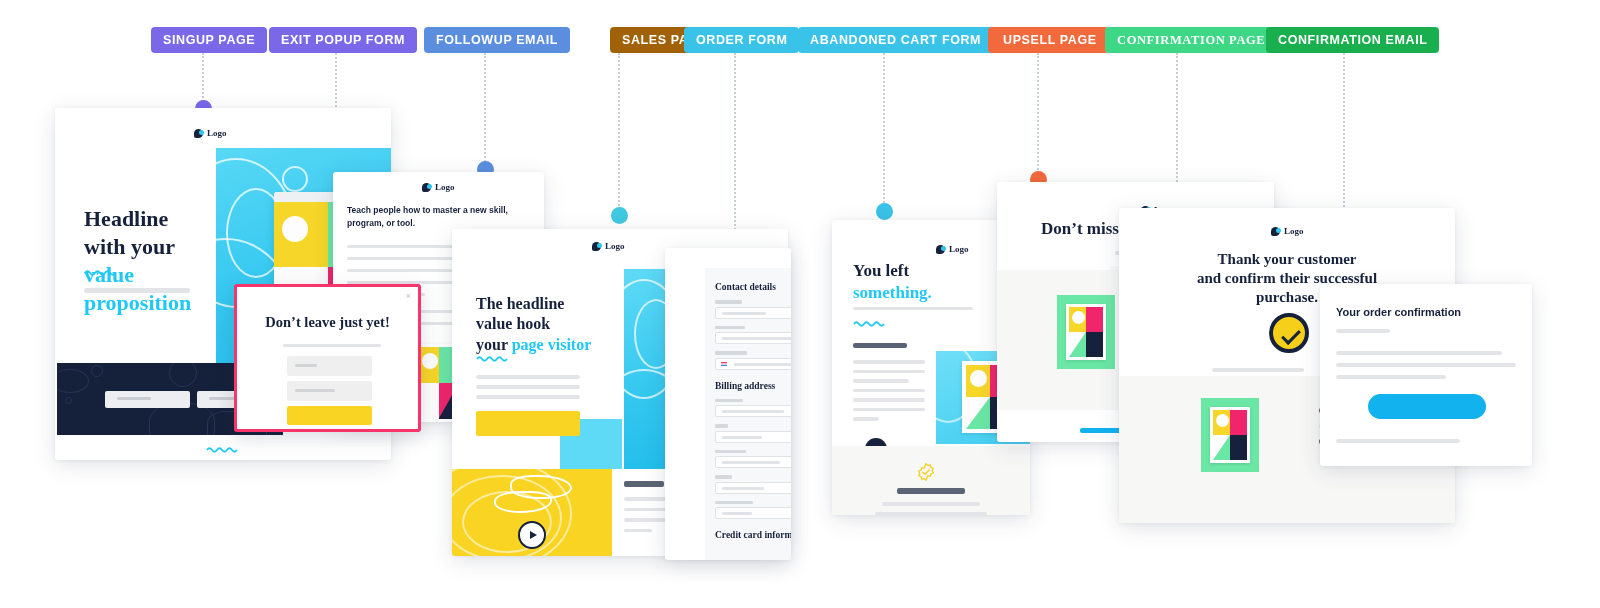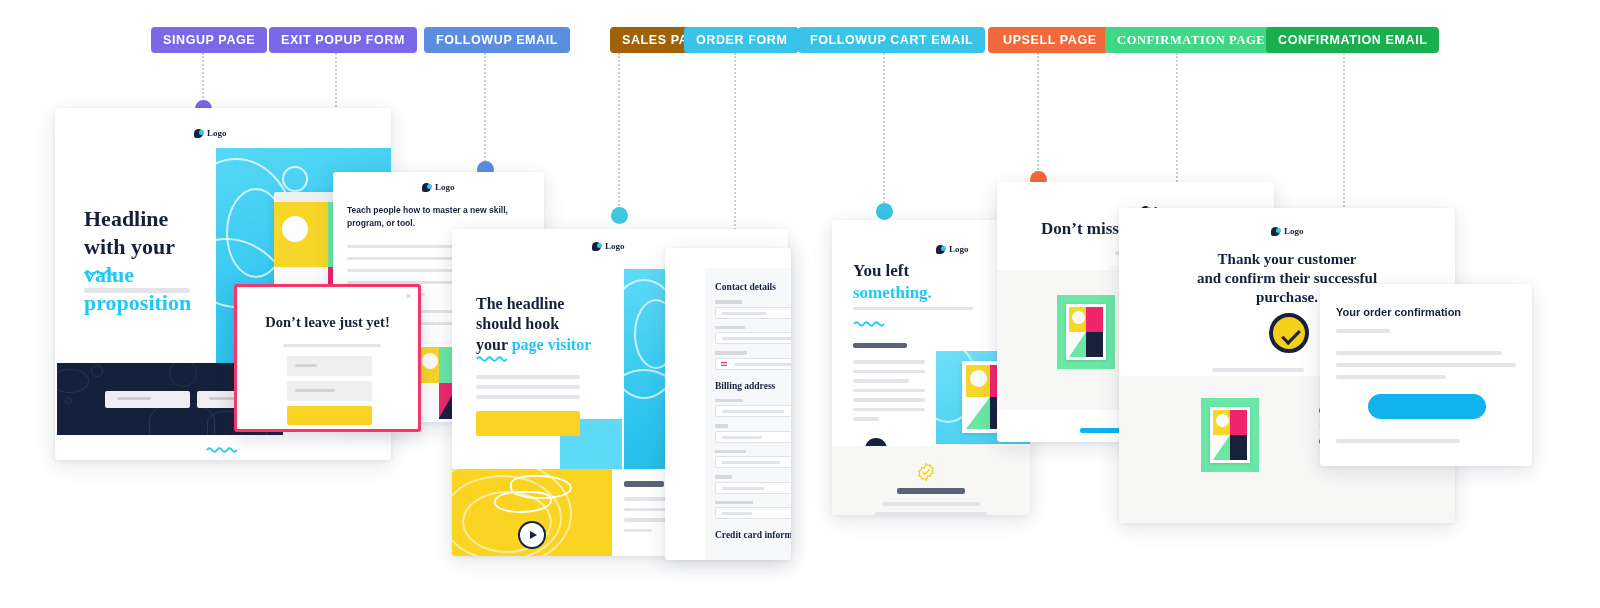--- a/index.html
+++ b/index.html
@@ -224,21 +224,21 @@
     <div class="dot" style="left:477px;top:161px;background:#5b8ede;"></div>
 
     <div class="badge" style="left:610px;background:#a16207;">SALES PAGE</div>
     <div class="conn" style="left:618px;height:156px;"></div>
     <div class="dot" style="left:611px;top:207px;background:#3fc8e0;"></div>
 
     <div class="badge" style="left:684px;background:#3ac3e8;">ORDER FORM</div>
     <div class="conn" style="left:734px;height:180px;"></div>
     <div class="dot" style="left:727px;top:232px;background:#3ac3e8;"></div>
 
-    <div class="badge" style="left:798px;background:#3ac3e8;">FOLLOWUP CART EMAIL</div>
+    <div class="badge" style="left:798px;background:#3ac3e8;">ABANDONED CART FORM</div>
     <div class="conn" style="left:883px;height:150px;"></div>
     <div class="dot" style="left:876px;top:203px;background:#3ac3e8;"></div>
 
     <div class="badge" style="left:988px;background:#f2693c;padding-left:15px;">UPSELL PAGE</div>
     <div class="conn" style="left:1037px;height:117px;"></div>
     <div class="dot" style="left:1030px;top:171px;background:#f2693c;"></div>
 
     <div class="badge" style="left:1105px;background:#3ed786;font-family:Liberation Serif, serif;">CONFIRMATION PAGE</div>
     <div class="conn" style="left:1176px;height:145px;"></div>
     <div class="dot" style="left:1169px;top:199px;background:#3ed786;"></div>
@@ -354,21 +354,21 @@
     <div id="c4-art">
       <div style="position:absolute;left:-20px;top:10px;width:80px;height:120px;border:2.5px solid rgba(255,255,255,.7);border-radius:50%;"></div>
       <div style="position:absolute;left:10px;top:30px;width:44px;height:70px;border:2.5px solid rgba(255,255,255,.7);border-radius:50%;"></div>
       <div style="position:absolute;left:-30px;top:100px;width:100px;height:120px;border:2.5px solid rgba(255,255,255,.7);border-radius:50%;"></div>
       <div style="position:absolute;left:44px;top:8px;width:16px;height:16px;border:2.5px solid rgba(255,255,255,.7);border-radius:50%;"></div>
     </div>
     <div style="position:absolute;left:108px;top:190px;width:62px;height:50px;background:#5fdaf6;"></div>
 
     <div class="serif-head" style="position:absolute;left:24px;top:65px;font-size:16px;width:150px;">
       <span>The headline</span><br>
-      <span>should hook</span><br>
+      <span>value hook</span><br>
       <span>your </span><span class="cy">page visitor</span>
     </div>
     <svg class="squig" style="position:absolute;left:24px;top:126px;" viewBox="0 0 34 7">
       <path d="M1 4 Q3.5 0.5 6 4 T11 4 T16 4 T21 4 T26 4 T31 4" fill="none" stroke="#1fc8f7" stroke-width="1.8"></path>
     </svg>
     <div style="position:absolute;left:24px;top:146px;">
       <div class="bar" style="width:104px;margin-bottom:6px;height:4px;"></div>
       <div class="bar" style="width:104px;margin-bottom:6px;height:4px;"></div>
       <div class="bar" style="width:104px;height:4px;"></div>
     </div>

